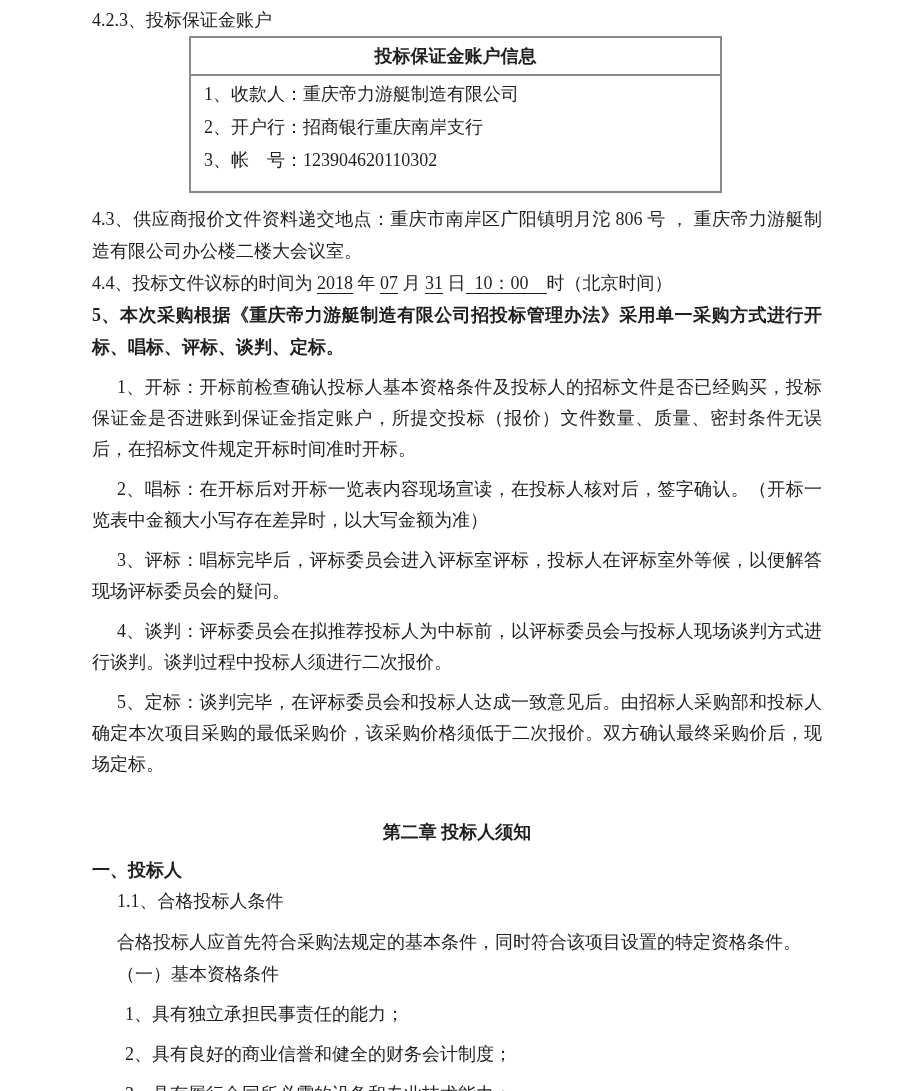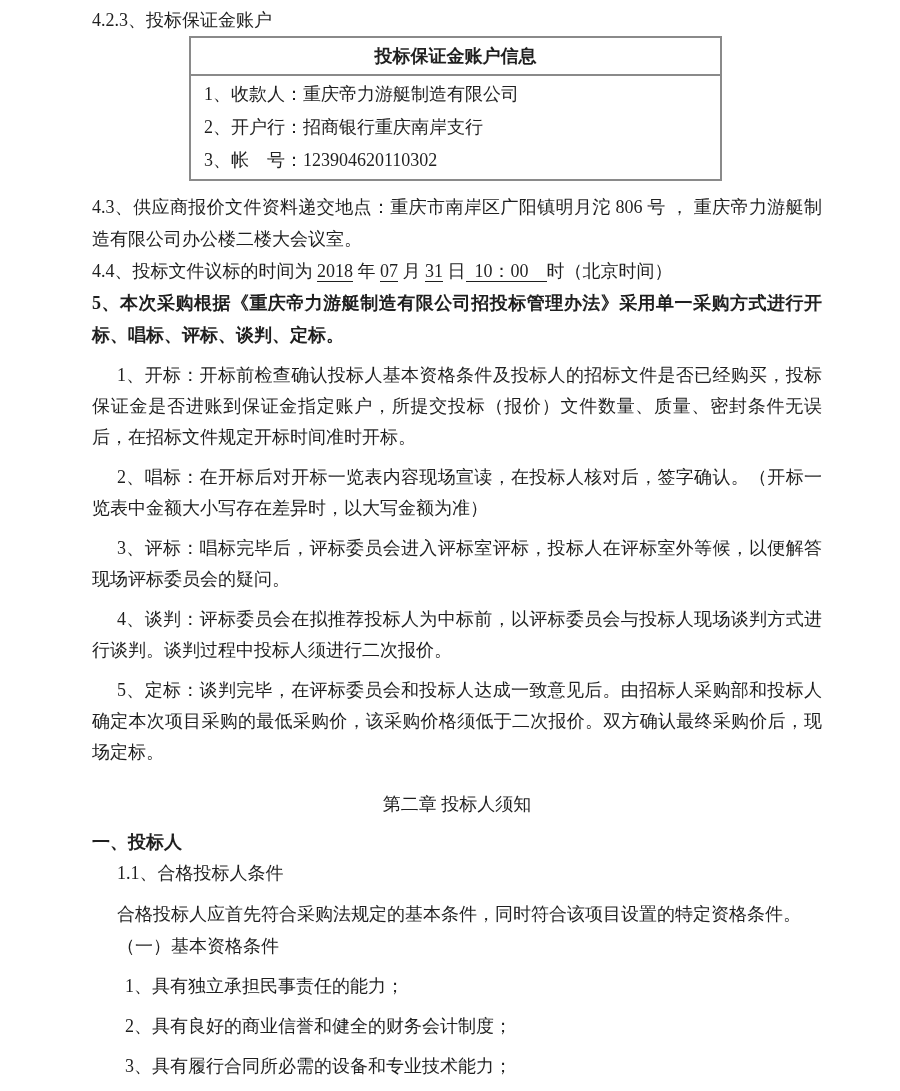--- a/index.html
+++ b/index.html
@@ -21,41 +21,41 @@
   .tbl {
     width: 529px;
     margin: 2px 0 10px 97px;
     border: 2px solid #8a8a8a;
   }
   .tbl-header {
     height: 36px; line-height: 36px;
     text-align: center; font-weight: bold;
     border-bottom: 2px solid #8a8a8a;
   }
-  .tbl-body { padding: 2px 10px 2px 13px; }
+  .tbl-body { padding: 2px 10px 14px 13px; }
   .tbl-row { line-height: 33px; }
 
   .para { margin: 0; line-height: 32px; text-align: justify; font-family: Liberation Serif, serif; }
   .p44 { text-align: left; }
   .p44 span { white-space: pre; }
   .u { border-bottom: 1px solid #1f1f1f; }
   .bold { font-weight: bold; }
 
   .proc {
     margin: 9px 0;
     line-height: 31px;
     text-indent: 25px;
     text-align: justify;
   }
 
   .chapter {
-    margin: 20px 0 0 0;
+    margin: 36px 0 0 0;
     line-height: 32px;
     text-align: center;
-    font-weight: normal;
+    font-weight: bold;
   }
   .sec1 { margin: 6px 0 0 0; line-height: 32px; font-weight: bold; }
   .indent { padding-left: 25px; }
   .s11 { margin: 0; line-height: 30px; }
   .intro { margin: 10px 0 0 0; line-height: 32px; }
   .basic-h { margin: 0; line-height: 32px; }
   .item { margin: 8px; line-height: 32px; }
   .item + .item { margin-top: 6px; }
 </style>
 </head>

